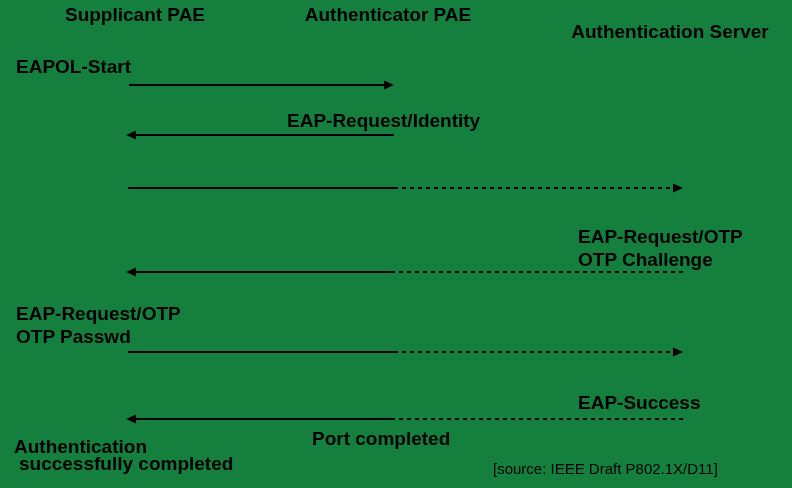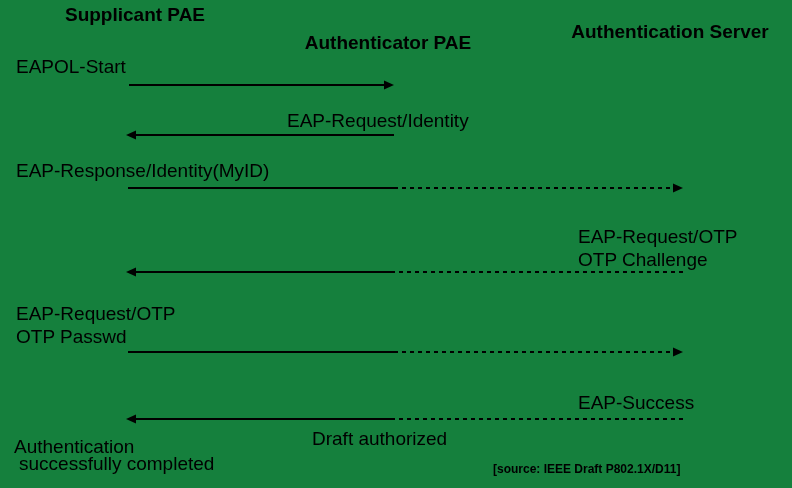--- a/index.html
+++ b/index.html
@@ -25,34 +25,33 @@
     font-weight: bold;
     font-size: 19px;
     line-height: 22px;
     white-space: nowrap;
     text-align: center;
     color: #000000;
   }
   .msg-label {
     position: absolute;
     font-family: "Liberation Sans", sans-serif;
-    font-weight: normal;
+    font-weight: bold;
     font-size: 19px;
     line-height: 22px;
     white-space: nowrap;
     color: #000000;
   }
   .source-note {
     position: absolute;
     font-family: "Liberation Sans", sans-serif;
-    font-size: 12px;
+    font-size: 15px;
     line-height: 18px;
     white-space: nowrap;
     color: #000000;
-    font-weight: bold;
   }
   .arrow-svg {
     position: absolute;
     left: 0;
     top: 0;
     width: 792px;
     height: 488px;
     overflow: visible;
   }
   .seg-solid {
@@ -72,38 +71,37 @@
     fill: #000000;
     stroke: none;
   }
 </style>
 </head>
 <body>
 
 <div id="diagram">
 
   <div class="lane-title" style="left:35px; top:4px; width:200px;">Supplicant PAE</div>
-  <div class="lane-title" style="left:288px; top:4px; width:200px;margin-top:28px;">Authenticator PAE</div>
+  <div class="lane-title" style="left:288px; top:4px; width:200px;">Authenticator PAE</div>
   <div class="lane-title" style="left:556px; top:21px; width:228px;">Authentication Server</div>
 
   <div class="msg-label" style="left:16px; top:56px;">EAPOL-Start</div>
 
   <div class="msg-label" style="left:287px; top:110px;">EAP-Request/Identity</div>
 
-  <div class="msg-label" style="left:16px; top:160px;">EAP-Response/Identity(MyID)</div>
 
   <div class="msg-label" style="left:578px; top:226px;">EAP-Request/OTP</div>
   <div class="msg-label" style="left:578px; top:249px;">OTP Challenge</div>
 
   <div class="msg-label" style="left:16px; top:303px;">EAP-Request/OTP</div>
   <div class="msg-label" style="left:578px; top:392px;">EAP-Success</div>
 
   <div class="msg-label" style="left:16px; top:326px;">OTP Passwd</div>
 
-  <div class="msg-label" style="left:312px; top:428px;">Draft authorized</div>
+  <div class="msg-label" style="left:312px; top:428px;">Port completed</div>
   <div class="msg-label" style="left:14px; top:436px;">Authentication</div>
   <div class="msg-label" style="left:19px; top:453px;">successfully completed</div>
 
   <div class="source-note" style="left:493px; top:460px;">[source: IEEE Draft P802.1X/D11]</div>
 
   <svg class="arrow-svg" viewBox="0 0 792 488" xmlns="http://www.w3.org/2000/svg">
 
     <g>
       <line class="seg-solid" x1="129" y1="85" x2="387" y2="85"></line>
       <polygon class="head" points="394,85 384,80.5 384,89.5"></polygon>

